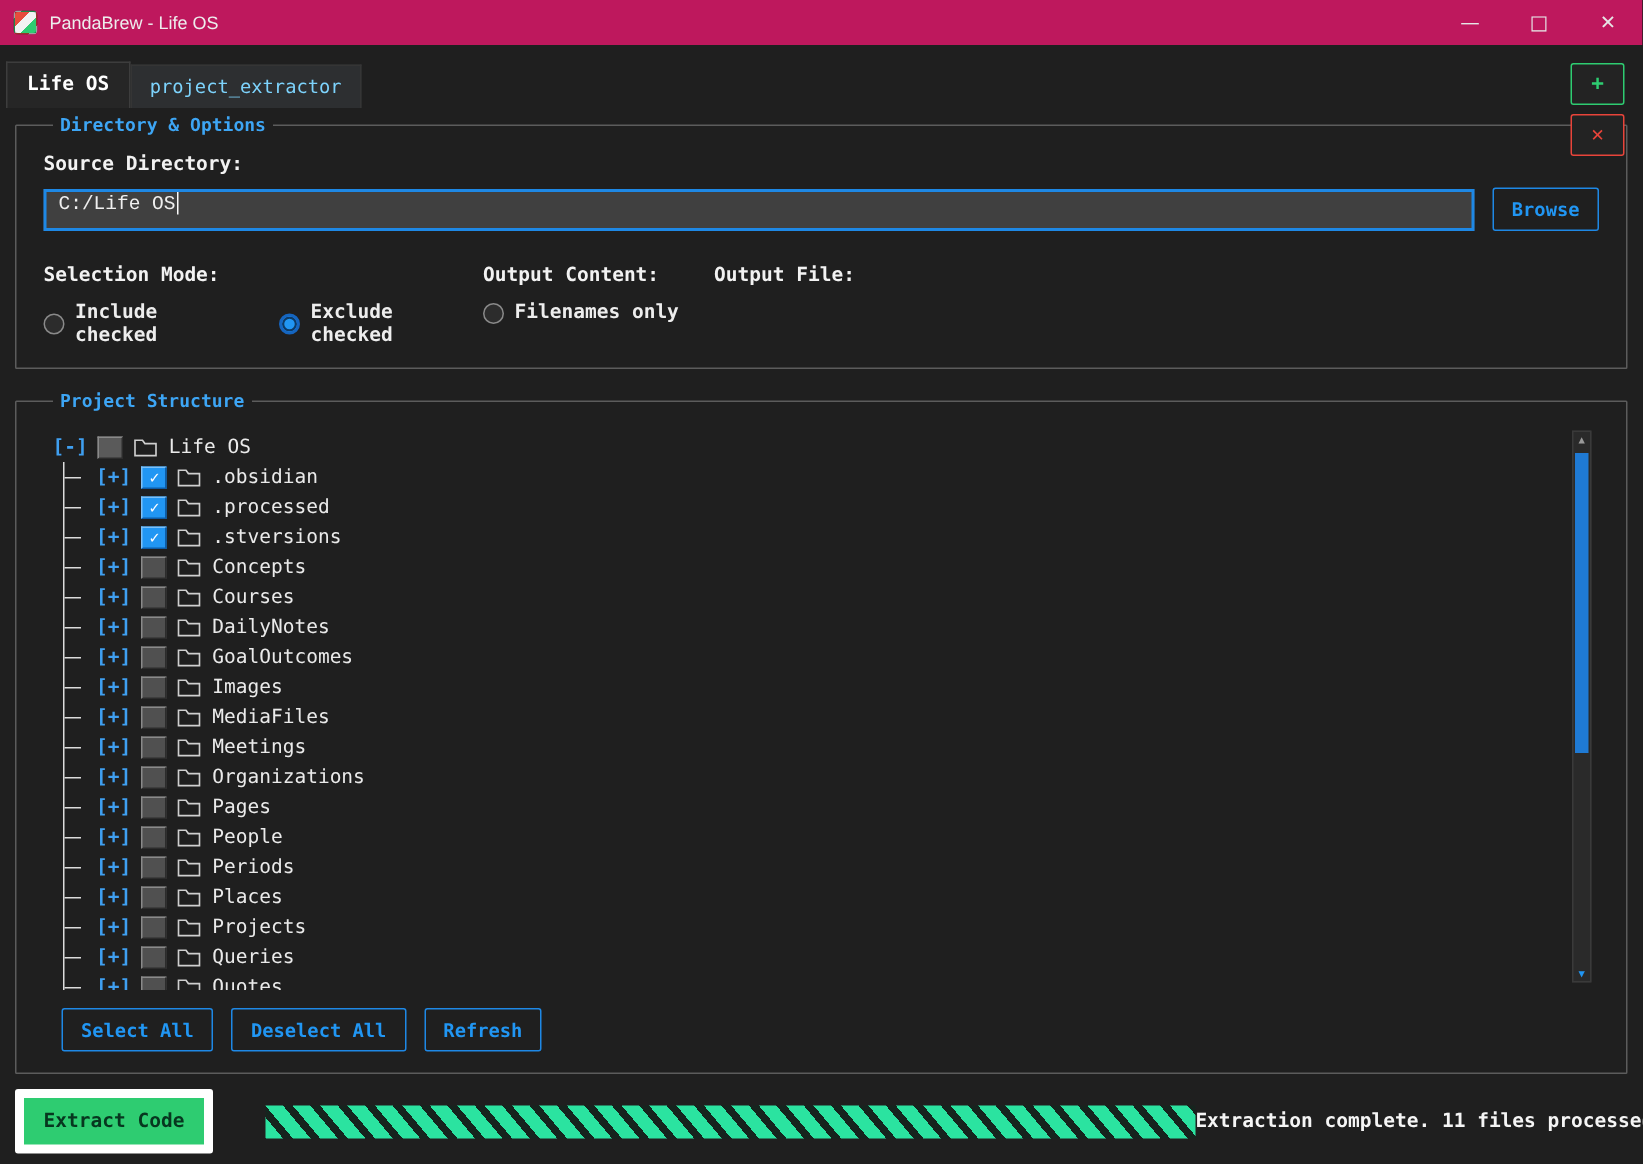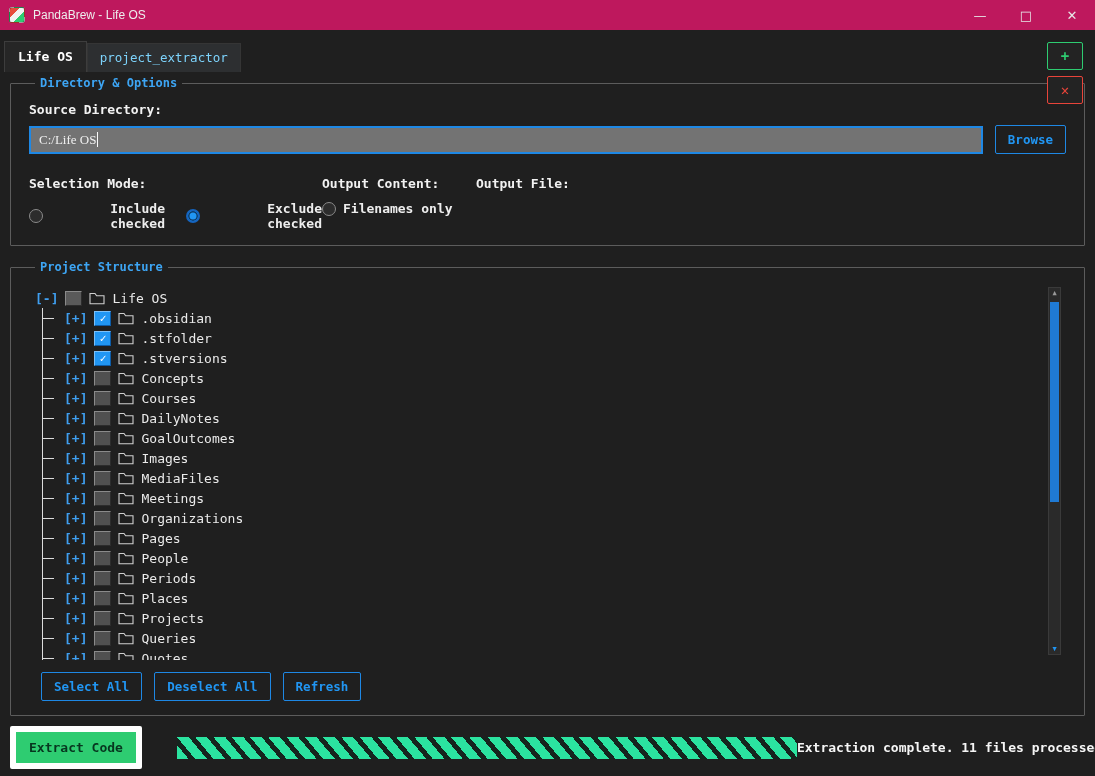--- a/index.html
+++ b/index.html
@@ -57,23 +57,23 @@
     border:1px solid #5c5c5c; margin:4px 10px 0; padding:6px 18px 14px;
     border-radius:1px;
   }
   legend {
     color:#3da5f4; font-size:12px; font-weight:bold; padding:0 5px; margin-left:6px;
   }
   .field-label { font-weight:bold; font-size:13px; color:#f2f2f2; }
 
   
   .text-input {
-    background:#737373; color:#f0f0f0;
-    font-family:Liberation Serif, serif; font-size:13px;
-    display:flex; align-items:center; padding:0 8px; height:28px;
+    background:#404040; color:#f0f0f0;
+    font-family:Liberation Mono, monospace; font-size:13px;
+    display:flex; align-items:flex-start; padding:0 8px; height:28px;
     border:1px solid #777;
   }
   .text-input.focused { border:2px solid #1e88e5; }
   .caret { display:inline-block; width:1px; height:15px; background:#fafafa; margin-left:1px; }
   .btn-blue {
     background:#1f1f1f; border:1px solid #1e88e5; color:#2196f3;
     font-family:"DejaVu Sans Mono",monospace; font-weight:bold; font-size:12.5px;
     padding:6px 12px; border-radius:2px; cursor:default;
   }
 
@@ -83,21 +83,21 @@
   .options-row { display:flex; margin-top:22px; }
   .col-selection { width:293px; }
   .col-output-content { width:154px; }
   .col-output-file { flex:1; }
   .radio-line { display:flex; align-items:center; gap:7px; margin-top:10px; }
   .radio {
     width:14px; height:14px; border-radius:50%; flex:none;
     background:#2c2c2c; border:1.5px solid #8a8a8a;
   }
   .radio.checked { background:#2196f3; border:2px solid #1565c0; box-shadow:inset 0 0 0 1.5px #0d3a66; }
-  .radio-label { font-weight:bold; font-size:13px;text-align:right; }
+  .radio-label { font-weight:bold; font-size:13px; }
   .of-row { display:flex; gap:12px; margin-top:6px; align-items:center; }
   .of-row .text-input { flex:1; font-size:12px; height:28px; }
 
   
   .tree-wrap { position:relative; height:378px; overflow:hidden; margin-top:2px; }
   .tree-list { padding:6px 30px 0 6px; }
   .tree-row { display:flex; align-items:center; height:20px; gap:7px; }
   .connector { width:22px; height:20px; position:relative; flex:none; }
   .connector::before {
     content:""; position:absolute; left:7px; top:0; bottom:0;
@@ -233,21 +233,21 @@
 
   <div class="tree-row">
     <span class="connector"></span>
     <span class="expander">[+]</span>
     <span class="checkbox checked"></span>
     <span class="folder-icon">
       <svg width="16" height="14" viewBox="0 0 16 14">
               <path d="M1 2.5 h5 l1.6 2.2 H15 v8 H1 z" fill="none" stroke="#cfcfcf" stroke-width="1.1"></path>
             </svg>
     </span>
-    <span class="tree-label">.stfolder</span>
+    <span class="tree-label">.processed</span>
   </div>
 
   <div class="tree-row">
     <span class="connector"></span>
     <span class="expander">[+]</span>
     <span class="checkbox checked"></span>
     <span class="folder-icon">
       <svg width="16" height="14" viewBox="0 0 16 14">
               <path d="M1 2.5 h5 l1.6 2.2 H15 v8 H1 z" fill="none" stroke="#cfcfcf" stroke-width="1.1"></path>
             </svg>

